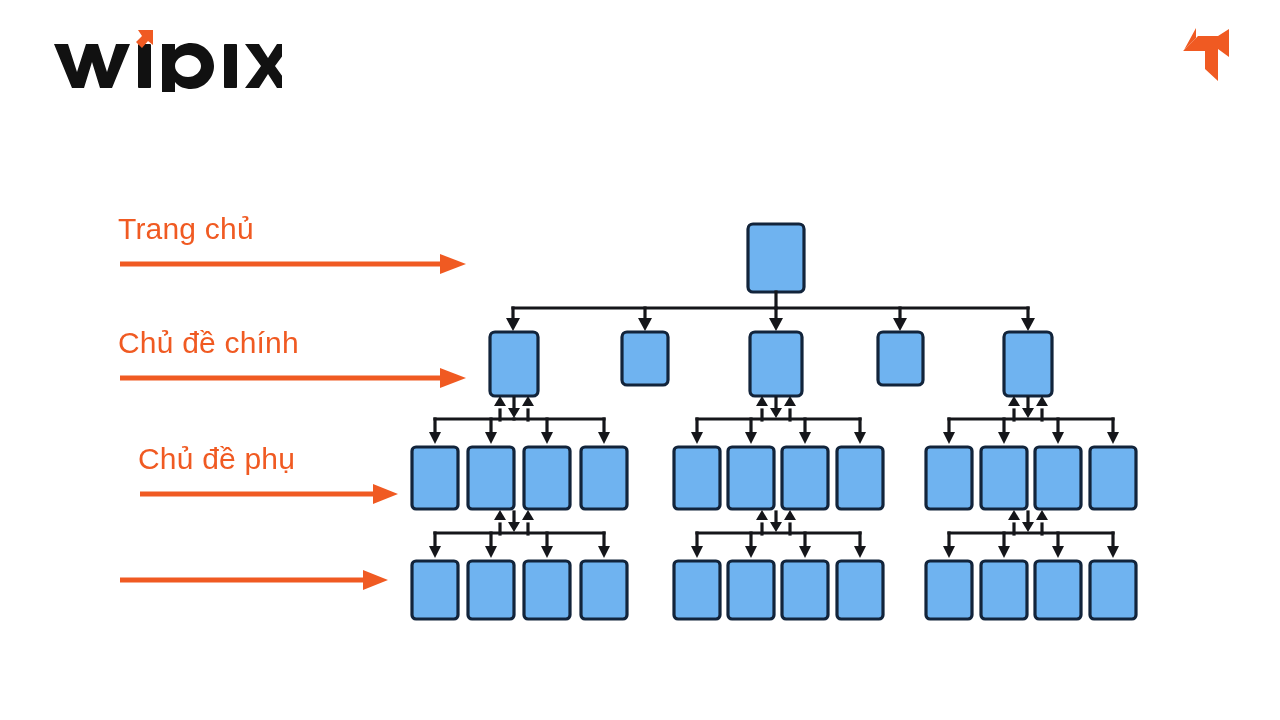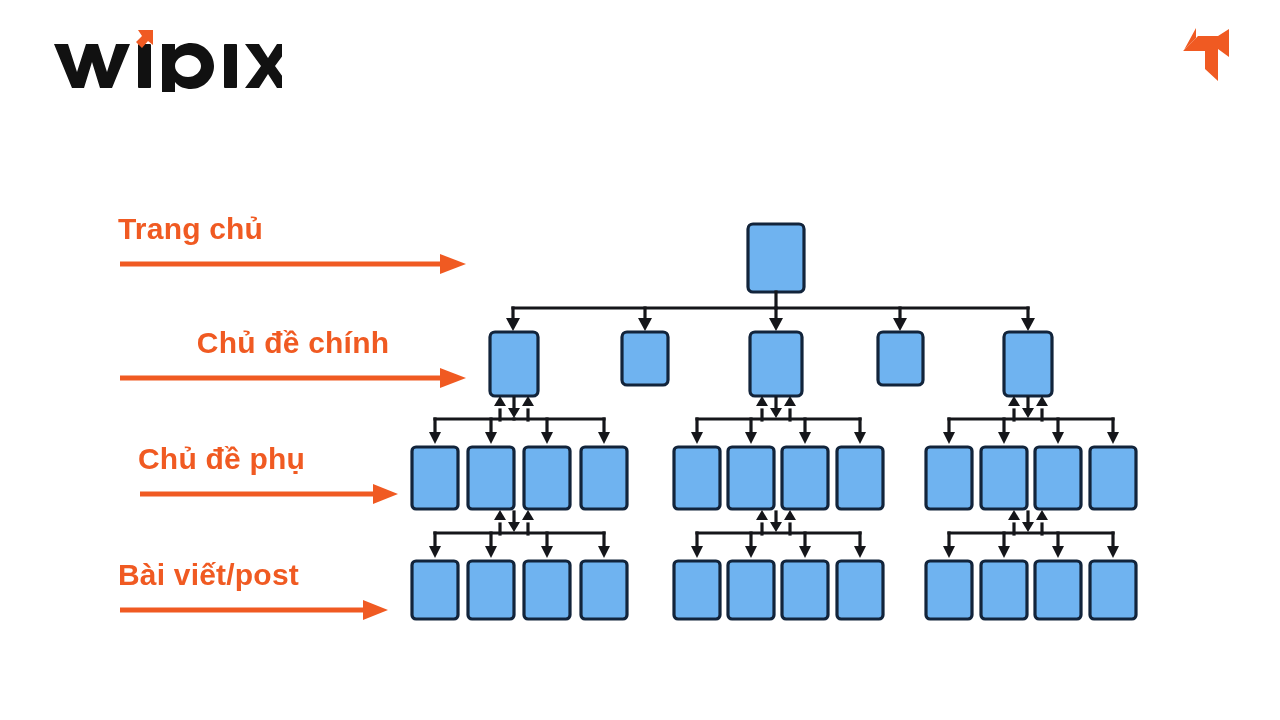--- a/index.html
+++ b/index.html
@@ -38,33 +38,33 @@
   }
 
   
   .legend-row {
     position: absolute;
     left: 118px;
   }
   .legend-label {
     font-family: "Liberation Sans", sans-serif;
     font-size: 30px;
-    font-weight: 700;
+    font-weight: 400;
     color: #F05A22;
     letter-spacing: 0.2px;
     white-space: nowrap;
     line-height: 1;
   }
   .legend-arrow {
     display: block;
     margin-top: 7px;
   }
 
   #legend-row-0 { top: 214px; }
-  #legend-row-1 { top: 328px; text-align: center; }
+  #legend-row-1 { top: 328px; }
   #legend-row-2 { top: 444px; margin-left: 20px; }
   #legend-row-3 { top: 560px; }
 
   
   #sitemap-diagram {
     position: absolute;
     left: 0;
     top: 0;
     width: 1280px;
     height: 720px;
@@ -138,21 +138,20 @@
 
 <div class="legend-row" id="legend-row-2">
   <div class="legend-label">Chủ đề phụ</div>
   <svg class="legend-arrow" width="262" height="26" viewBox="0 0 262 26">
     <line x1="2" y1="13" x2="238" y2="13" stroke="#F05A22" stroke-width="5"></line>
     <path d="M235 3 L260 13 L235 23 Z" fill="#F05A22"></path>
   </svg>
 </div>
 
 <div class="legend-row" id="legend-row-3">
-  <div class="legend-label">Bài viết/post</div>
   <svg class="legend-arrow" width="272" height="26" viewBox="0 0 272 26">
     <line x1="2" y1="13" x2="248" y2="13" stroke="#F05A22" stroke-width="5"></line>
     <path d="M245 3 L270 13 L245 23 Z" fill="#F05A22"></path>
   </svg>
 </div>
 
 <svg id="sitemap-diagram" viewBox="0 0 1280 720">
 
   <defs>
     

